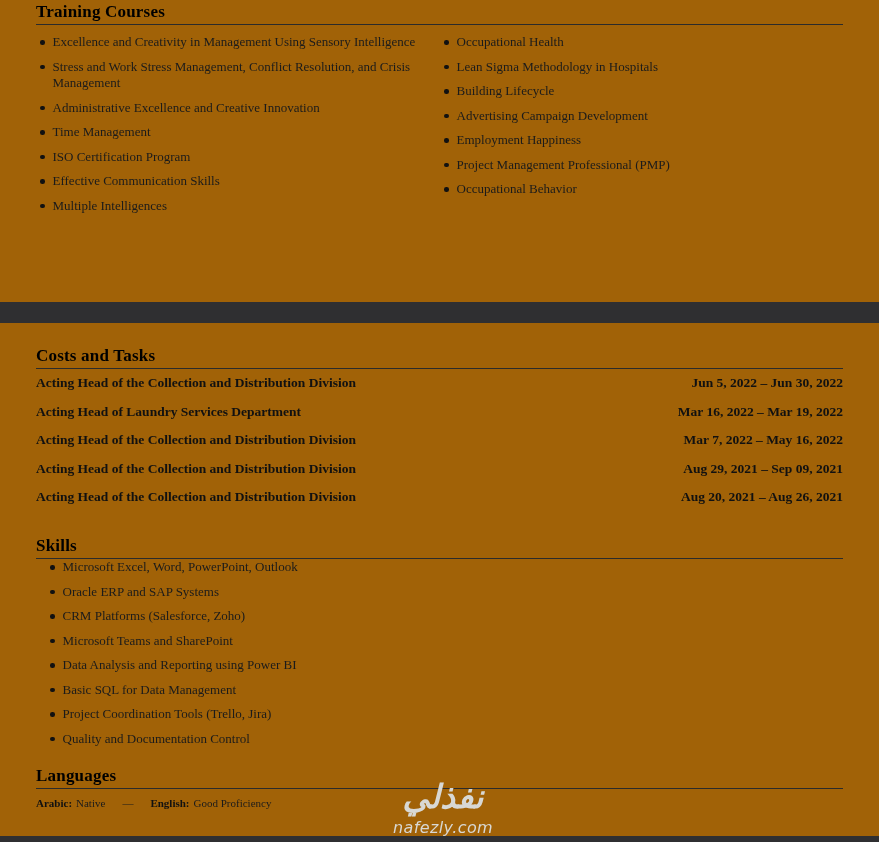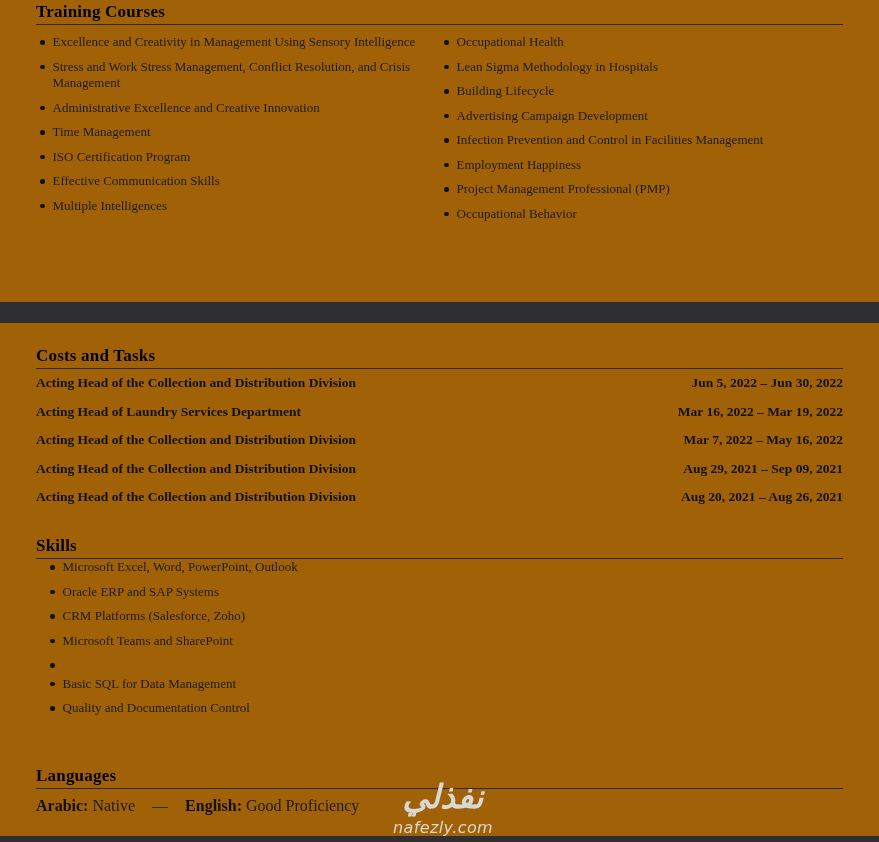--- a/index.html
+++ b/index.html
@@ -59,21 +59,21 @@
     font-size: 13.5px;
     line-height: 15.5px;
     margin-bottom: 13px;
     color: #111111;
     gap: 44px;
   }
   .row .dates { white-space: nowrap; }
   
   #skills ul.blist { padding-left: 10px; margin-top: 0; }
   
-  .lang-line { margin-top: 8px; font-size: 16px; color: #1b1b1b; }
+  .lang-line { margin-top: 8px; font-size: 11px; color: #1b1b1b; }
   .lang-label { font-weight: bold; color: #111111; }
   .lang-sep { display: inline-block; margin: 0 17px; color: #1b1b1b; }
   .lang-value { margin-left: 4px; }
   
   .band { position: absolute; left: 0; width: 879px; background: #2f2f31; }
   .band-mid { top: 302px; height: 21px; }
   .band-bottom { top: 836px; height: 6px; }
   
   .watermark {
     position: absolute;
@@ -150,24 +150,20 @@
         <li>
             <span class="bullet"></span>
             <span>Building Lifecycle</span>
           </li>
         <li>
             <span class="bullet"></span>
             <span>Advertising Campaign Development</span>
           </li>
         <li>
             <span class="bullet"></span>
-            <span>Infection Prevention and Control in Facilities Management</span>
-          </li>
-        <li>
-            <span class="bullet"></span>
             <span>Employment Happiness</span>
           </li>
         <li>
             <span class="bullet"></span>
             <span>Project Management Professional (PMP)</span>
           </li>
         <li>
             <span class="bullet"></span>
             <span>Occupational Behavior</span>
           </li>
@@ -219,24 +215,29 @@
       <li>
           <span class="bullet"></span>
           <span>CRM Platforms (Salesforce, Zoho)</span>
         </li>
       <li>
           <span class="bullet"></span>
           <span>Microsoft Teams and SharePoint</span>
         </li>
       <li>
           <span class="bullet"></span>
+          <span>Data Analysis and Reporting using Power BI</span>
         </li>
       <li>
           <span class="bullet"></span>
           <span>Basic SQL for Data Management</span>
+        </li>
+      <li>
+          <span class="bullet"></span>
+          <span>Project Coordination Tools (Trello, Jira)</span>
         </li>
       <li>
           <span class="bullet"></span>
           <span>Quality and Documentation Control</span>
         </li>
     </ul>
   </div>
 
   <div class="section" id="languages" style="top: 766px;">
     <div class="sec-title">Languages</div>

